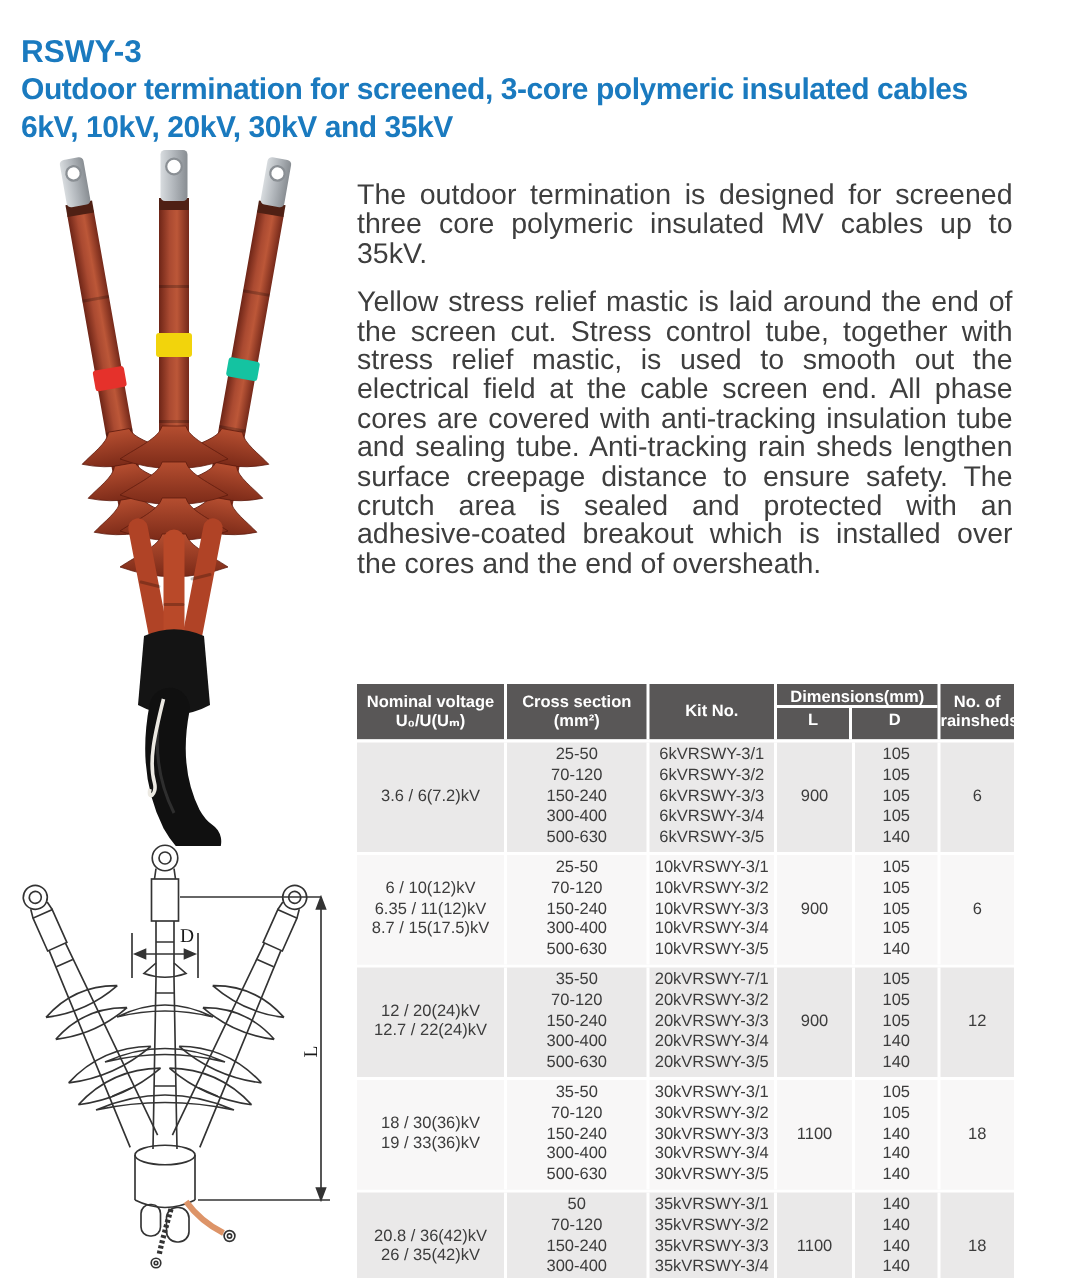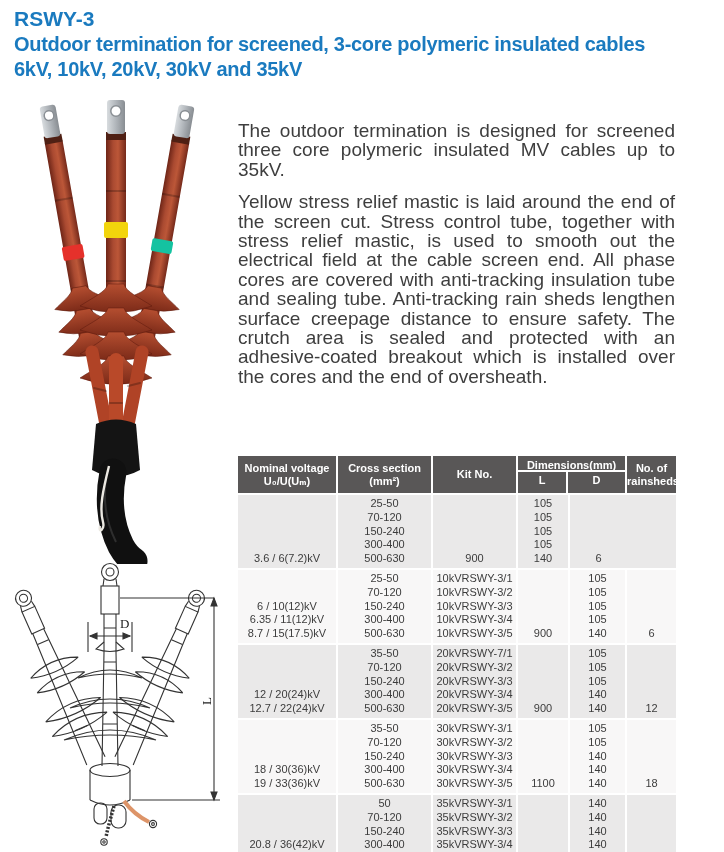--- a/index.html
+++ b/index.html
@@ -9,21 +9,21 @@
     --group-plain-bg:#f8f7f7;
     --table-text:#3c3c3c;
     --body-text:#3e3e3e;
     --table-bottom-bar:#8c8c8c;
   }
   html,body{margin:0;padding:0;background:#ffffff;}
   body{width:724px;height:852px;position:relative;overflow:hidden;
        font-family:"Liberation Sans","DejaVu Sans",sans-serif;}
 
   
-  .hdr{position:absolute;left:14px;top:6px;width:702px;color:var(--accent-blue);}
+  .hdr{position:absolute;left:14px;top:22px;width:702px;color:var(--accent-blue);}
   .hdr .code{font-size:21px;font-weight:bold;line-height:26px;margin:0;}
   .hdr .t2{font-size:20px;font-weight:bold;line-height:25px;margin:0;letter-spacing:-0.3px;}
 
   
   .photo-wrap{position:absolute;left:6px;top:98px;width:224px;height:466px;}
   .drawing-wrap{position:absolute;left:8px;top:558px;width:222px;height:292px;}
   svg{display:block;}
 
   
   .desc{position:absolute;left:238px;top:121px;width:437px;
@@ -41,21 +41,21 @@
   .hc-dims-wrap{display:flex;flex-direction:column;border-right:2px solid #fff;}
   .hc-dims{height:16px;line-height:18px;border-bottom:2px solid #fff;text-align:center;}
   .hc-ld{display:flex;flex:1;}
   .hc-l{width:50px;border-right:2px solid #fff;line-height:17px;text-align:center;}
   .hc-d{flex:1;line-height:17px;text-align:center;}
 
   .group-row{display:grid;grid-template-columns:100px 95px 85px 52px 57px 49px;
              border-top:2px solid #fff;text-align:center;color:var(--table-text);}
   .group-row.shaded{background:var(--group-shaded-bg);}
   .group-row.plain{background:var(--group-plain-bg);}
-  .cell{display:flex;flex-direction:column;justify-content:flex-end;
+  .cell{display:flex;flex-direction:column;justify-content:center;
         padding:2px 0;line-height:13.8px;border-right:2px solid #fff;}
   .group-row > :last-child{border-right:none;}
   .bottom-bar{height:4px;background:var(--table-bottom-bar);}
 </style>
 </head>
 <body>
 
 <div class="page">
 
   <div class="hdr">
@@ -253,20 +253,27 @@
     <div class="cell cell-voltage">
             <div>3.6 / 6(7.2)kV</div>
           </div>
     <div class="cell cell-cs">
             <div>25-50</div>
             <div>70-120</div>
             <div>150-240</div>
             <div>300-400</div>
             <div>500-630</div>
           </div>
+    <div class="cell cell-kit">
+            <div>6kVRSWY-3/1</div>
+            <div>6kVRSWY-3/2</div>
+            <div>6kVRSWY-3/3</div>
+            <div>6kVRSWY-3/4</div>
+            <div>6kVRSWY-3/5</div>
+          </div>
     <div class="cell cell-l">900</div>
     <div class="cell cell-d">
             <div>105</div>
             <div>105</div>
             <div>105</div>
             <div>105</div>
             <div>140</div>
           </div>
     <div class="cell cell-rain">6</div>
   </div>

